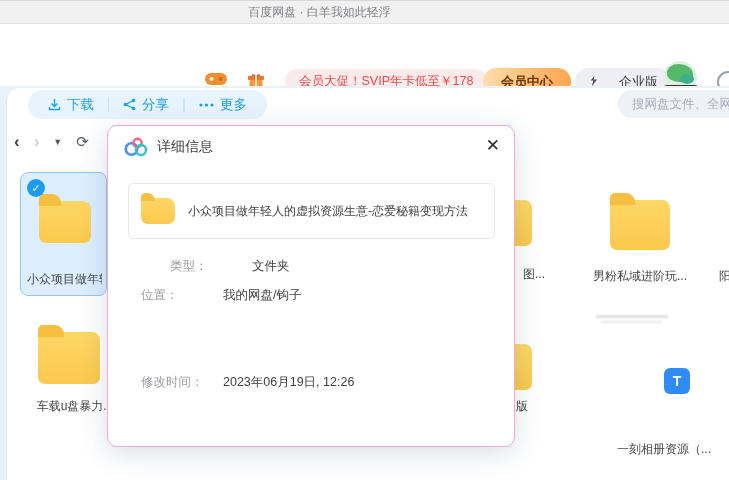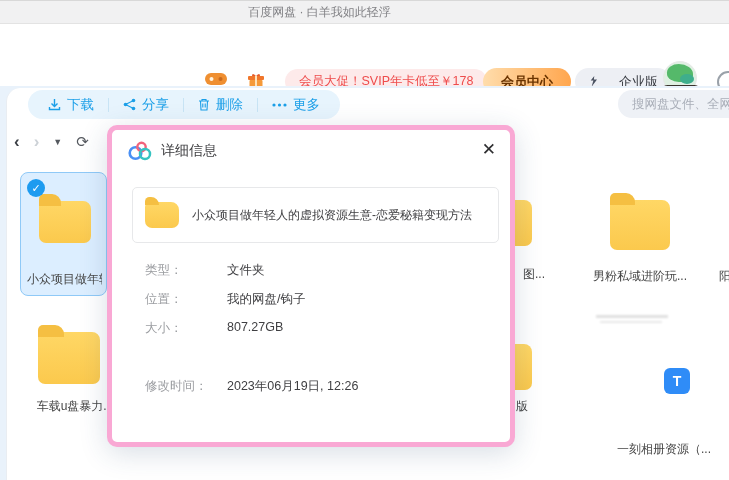--- a/index.html
+++ b/index.html
@@ -68,21 +68,21 @@
     background:#1d9bf0; color:#fff; font-size:11px; line-height:18px; text-align:center; }
   .tile-label { position:absolute; font-size:12px; color:#454545; text-align:center;
     white-space:nowrap; overflow:hidden; }
   .file-ticon { position:absolute; left:664px; top:368px; width:26px; height:26px; border-radius:6px;
     background:#2f8cf7; color:#fff; font-size:14px; font-weight:bold; text-align:center; line-height:26px; }
   .watermark { position:absolute; left:596px; top:315px; width:72px; height:3px; background:#000; opacity:.12; filter:blur(1px); }
   .watermark2 { position:absolute; left:600px; top:321px; width:62px; height:2px; background:#000; opacity:.09; filter:blur(1px); }
 
   
   .modal { position:absolute; left:107px; top:125px; width:408px; height:322px; background:#fff;
-    border-radius:10px; box-shadow:0 6px 28px rgba(40,70,110,.18); border:5px solid #f9a8d4; }
+    border-radius:10px; box-shadow:0 6px 28px rgba(40,70,110,.18); border:1px solid #f9a8d4; }
   .modal-header { position:absolute; left:0; top:0; width:100%; height:42px; display:flex; align-items:center; padding:0 16px; gap:9px; }
   .modal-title { font-size:14px; color:#3f3f42; }
   .modal-close { position:absolute; right:14px; top:9px; font-size:17px; color:#2e2e30; cursor:pointer; }
   .file-box { position:absolute; left:20px; top:57px; width:367px; height:56px;
     border:1px solid #e7e8ea; border-radius:5px; display:flex; align-items:center; padding:0 12px; gap:13px; }
   .file-box .folder { width:34px; height:26px; flex:none; }
   .file-box .folder::before { height:8px; top:-5px; }
   .file-name { font-size:12px; color:#3f3f42; }
   .detail-row { position:absolute; left:33px; width:360px; height:18px; font-size:12.5px; }
   .detail-label { position:absolute; left:0; color:#9b9da1; }
@@ -146,26 +146,20 @@
     <div class="tool-btn">
       <svg width="13" height="13" viewBox="0 0 13 13">
         <circle cx="10.5" cy="2.5" r="1.8" fill="#1b9fe8"></circle>
           <circle cx="2.5" cy="6.5" r="1.8" fill="#1b9fe8"></circle>
           <circle cx="10.5" cy="10.5" r="1.8" fill="#1b9fe8"></circle>
         <path d="M2.5 6.5 L10.5 2.5 M2.5 6.5 L10.5 10.5" stroke="#1b9fe8" stroke-width="1.1"></path>
       </svg>
       <span>分享</span>
     </div>
     <div class="tool-div"></div>
-    <div class="tool-btn">
-      <svg width="12" height="13" viewBox="0 0 12 13">
-        <path d="M1 3 H11 M4 3 V1.5 H8 V3 M2.5 3 L3 12 H9 L9.5 3 M4.8 5.5 V9.5 M7.2 5.5 V9.5" stroke="#1b9fe8" stroke-width="1.1" fill="none"></path>
-      </svg>
-      <span>删除</span>
-    </div>
     <div class="tool-div"></div>
     <div class="tool-btn">
       <svg width="15" height="4" viewBox="0 0 15 4">
         <circle cx="2" cy="2" r="1.6" fill="#1b9fe8"></circle>
           <circle cx="7.5" cy="2" r="1.6" fill="#1b9fe8"></circle>
           <circle cx="13" cy="2" r="1.6" fill="#1b9fe8"></circle>
       </svg>
       <span>更多</span>
     </div>
   </div>
@@ -212,31 +206,27 @@
       </svg>
       <span class="modal-title">详细信息</span>
     </div>
     <span class="modal-close">✕</span>
 
     <div class="file-box">
       <div class="folder"></div>
       <span class="file-name">小众项目做年轻人的虚拟资源生意-恋爱秘籍变现方法</span>
     </div>
 
-    <div class="detail-row" style="top:132px;">
+    <div class="detail-row" style="top:132px;margin-left:29px;">
       <span class="detail-label">类型：</span>
       <span class="detail-value">文件夹</span>
     </div>
     <div class="detail-row" style="top:161px;">
       <span class="detail-label">位置：</span>
       <span class="detail-value">我的网盘/钩子</span>
     </div>
-    <div class="detail-row" style="top:190px;">
-      <span class="detail-label">大小：</span>
-      <span class="detail-value">807.27GB</span>
-    </div>
     <div class="detail-row" style="top:248px;">
       <span class="detail-label">修改时间：</span>
       <span class="detail-value">2023年06月19日, 12:26</span>
     </div>
   </div>
 
 </div>
 
 </body></html>

